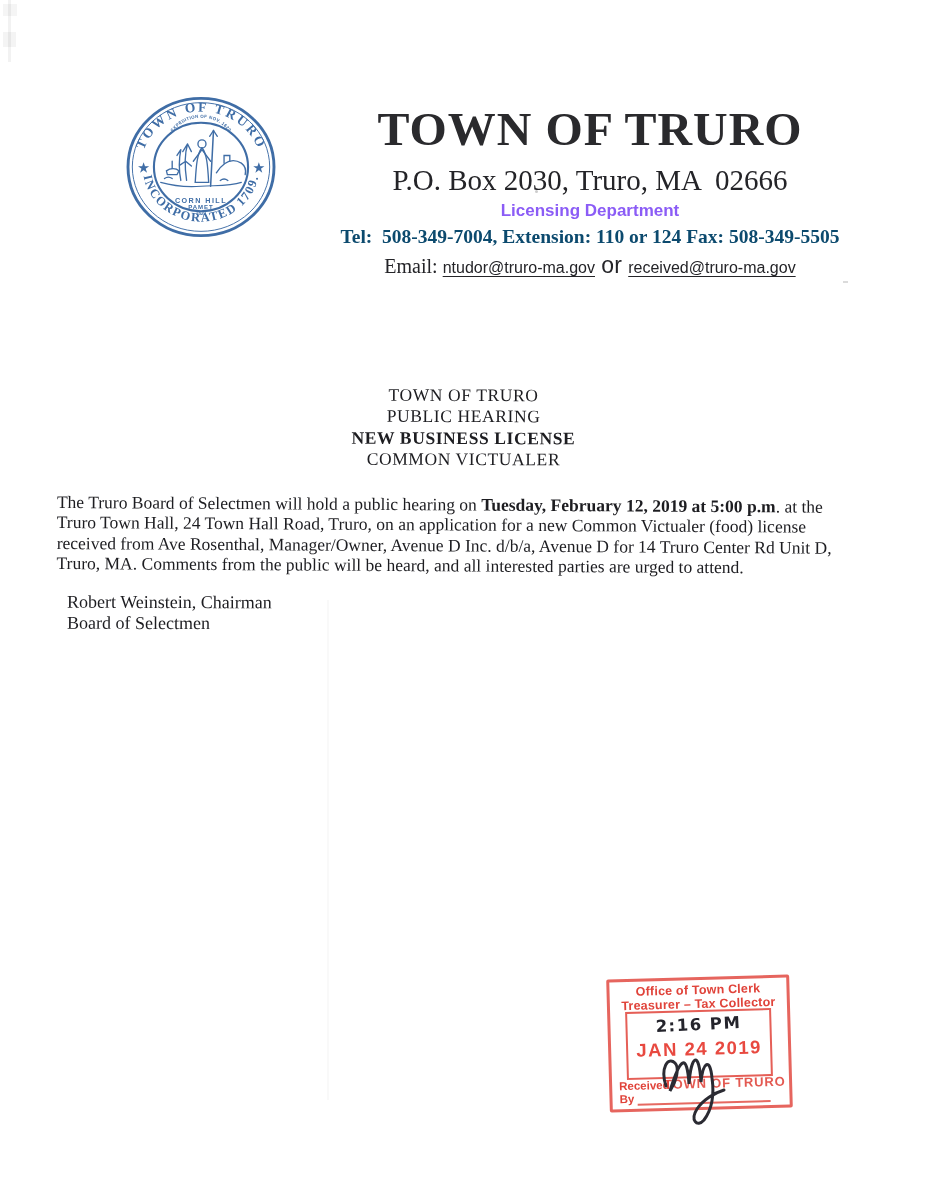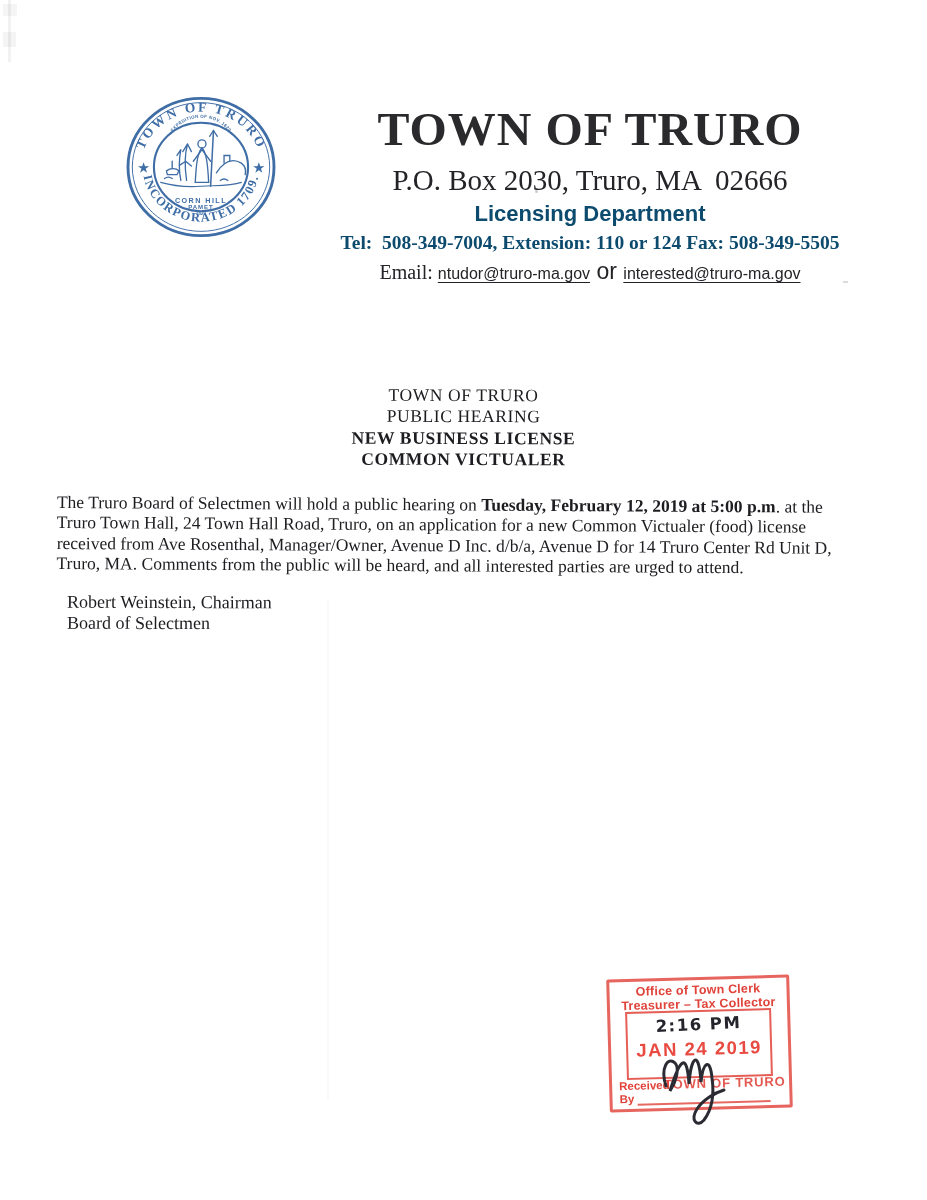--- a/index.html
+++ b/index.html
@@ -12,21 +12,21 @@
   
   .seal-wrap{position:absolute;left:124px;top:94px;width:154px;height:146px;}
   .header-text{position:absolute;left:330px;top:106px;width:520px;text-align:center;}
   .doc-title{
     font-size:47px;font-weight:bold;letter-spacing:1px;line-height:1;
     color:#2a2a2d;transform:scale(1.02,1.0);
   }
   .doc-address{font-size:29px;margin-top:11px;color:#242428;}
   .doc-dept{
     font-family:"Liberation Sans","DejaVu Sans",sans-serif;
-    font-size:22px;font-weight:bold;margin-top:4px;color:#0c4a6e;
+    font-size:17px;font-weight:bold;margin-top:4px;color:#8b5cf6;
   }
   .doc-tel{font-size:19.5px;font-weight:bold;margin-top:5px;color:#0c4a6e;}
   .doc-email{font-size:20px;margin-top:4px;color:#242428;}
   .doc-email .mail{
     font-family:"Liberation Sans","DejaVu Sans",sans-serif;font-size:16px;
     text-decoration:underline;text-underline-offset:3px;
   }
   .doc-email .plain-sans{font-family:"Liberation Sans","DejaVu Sans",sans-serif;font-size:23px;}
   
   .heading-block{
@@ -143,28 +143,28 @@
       <path d="M42,88 Q46,85 50,88 M100,90 Q104,87 108,90"></path>
     </g>
   </svg>
 </div>
 
 <div class="header-text">
   <div class="doc-title">TOWN OF TRURO</div>
   <div class="doc-address pre">P.O. Box 2030, Truro, MA  02666</div>
   <div class="doc-dept">Licensing Department</div>
   <div class="doc-tel pre">Tel:  508-349-7004, Extension: 110 or 124 Fax: 508-349-5505</div>
-  <div class="doc-email"><span class="pre">Email: </span><span class="mail">ntudor@truro-ma.gov</span><span class="plain-sans pre"> or </span><span class="mail">interested@truro-ma.gov</span></div>
+  <div class="doc-email"><span class="pre">Email: </span><span class="mail">ntudor@truro-ma.gov</span><span class="plain-sans pre"> or </span><span class="mail">received@truro-ma.gov</span></div>
 </div>
 
 <div class="heading-block">
     <div class="t-line"><span>TOWN OF TRURO</span></div>
     <div class="t-line"><span>PUBLIC HEARING</span></div>
     <div class="t-line"><span data-b="1" style="font-weight: bold;">NEW BUSINESS LICENSE</span></div>
-    <div class="t-line"><span data-b="1" style="font-weight: bold;">COMMON VICTUALER</span></div>
+    <div class="t-line"><span data-b="1" style="font-weight: normal;">COMMON VICTUALER</span></div>
   </div>
 
 <div class="body-par">
     <div class="t-line"><span>The Truro Board of Selectmen will hold a public hearing on </span><span data-b="1" style="font-weight: bold;">Tuesday, February 12, 2019 at 5:00 p.m</span><span>. at the</span></div>
     <div class="t-line"><span>Truro Town Hall, 24 Town Hall Road, Truro, on an application for a new Common Victualer (food) license</span></div>
     <div class="t-line"><span>received from Ave Rosenthal, Manager/Owner, Avenue D Inc. d/b/a, Avenue D for 14 Truro Center Rd Unit D,</span></div>
     <div class="t-line"><span>Truro, MA. Comments from the public will be heard, and all interested parties are urged to attend.</span></div>
   </div>
 
 <div class="sig-block">

